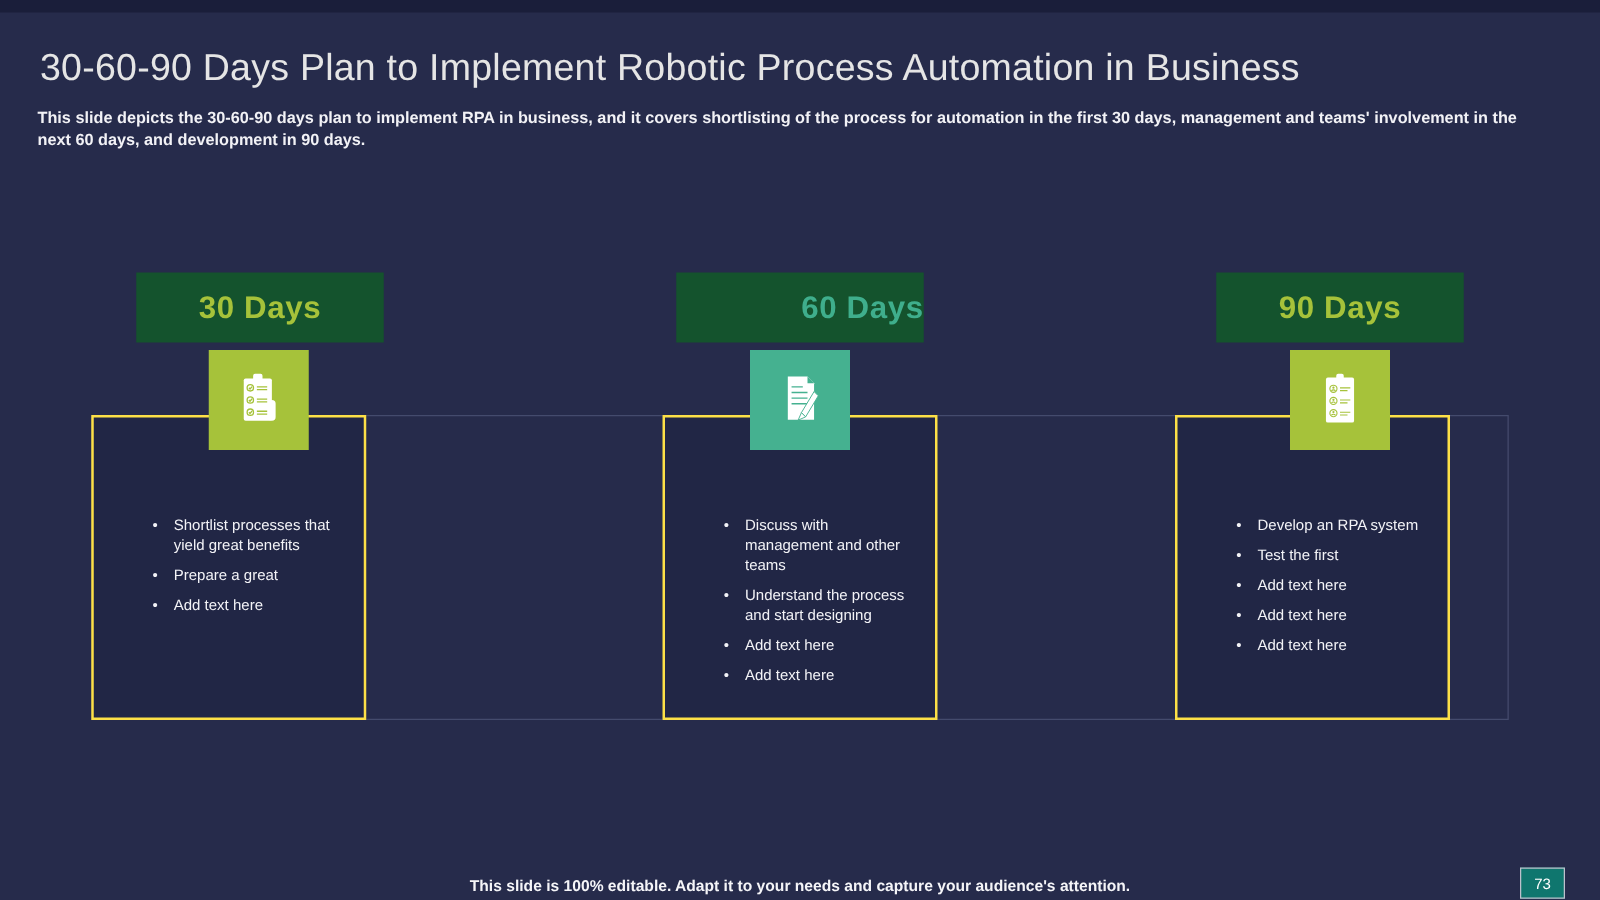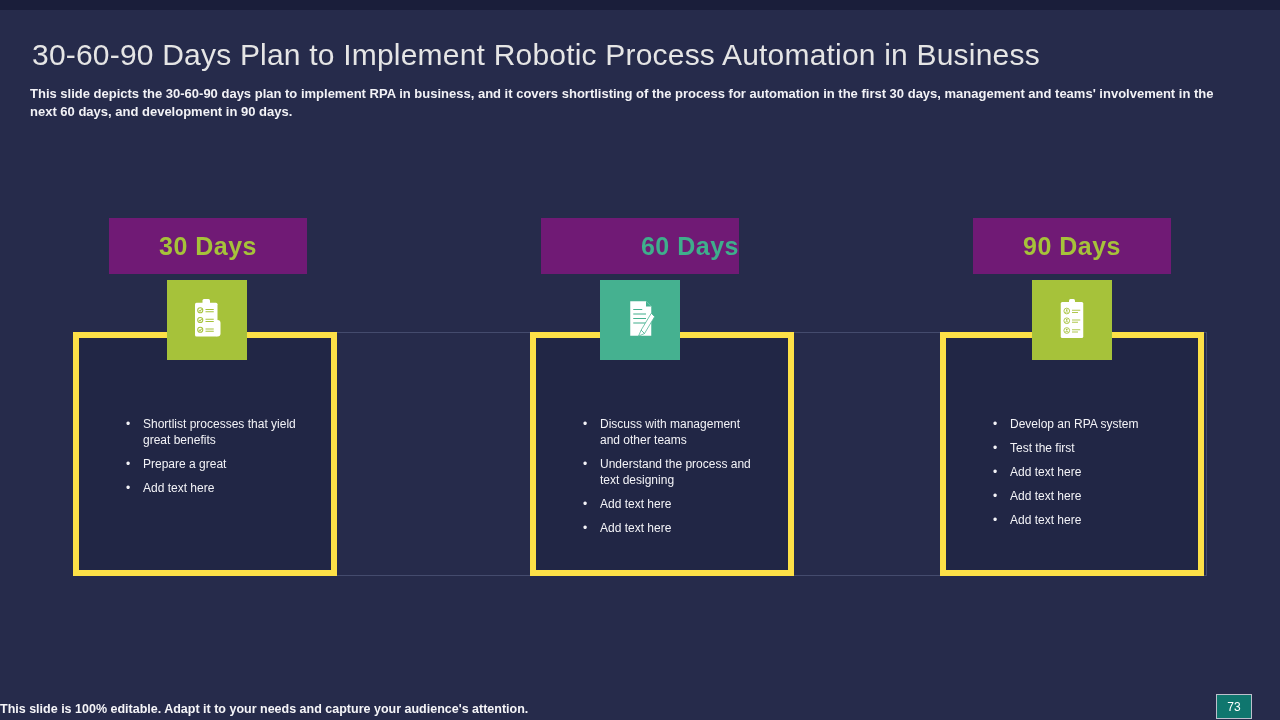--- a/index.html
+++ b/index.html
@@ -13,51 +13,51 @@
   .title{
     position:absolute;left:32px;top:18px;width:1200px;
     color:#e5e5e5;font-size:30px;font-weight:400;letter-spacing:0.2px;
   }
   .subtitle{
     position:absolute;left:30px;top:72px;width:1192px;
     color:#F2F2F6;font-size:13px;line-height:1.35;font-weight:700;
   }
   .panel{
     position:absolute;top:218px;height:56px;width:198px;
-    background:#701a75;display:flex;align-items:center;justify-content:center;
+    background:#14532d;display:flex;align-items:center;justify-content:center;
     font-size:25px;font-weight:700;letter-spacing:0.5px;
   }
   .panel.green{color:#A6C23A;}
   .panel.teal{color:#3FAE8C;justify-content:flex-end;}
   .icon-box{
     position:absolute;top:280px;width:80px;height:80px;z-index:3;
     display:flex;align-items:center;justify-content:center;
   }
   .icon-box.green{background:#A6C23A;}
   .icon-box.teal{background:#45B190;}
   .row-guide{
     position:absolute;left:73px;top:332px;width:1134px;height:244px;
     border:1px solid rgba(125,135,175,0.35);box-sizing:border-box;z-index:1;
   }
   .card{
-    position:absolute;top:332px;width:264px;height:244px;z-index:2;
-    background:#212645;border:6px solid #fde047;box-sizing:border-box;
+    position:absolute;top:332px;width:220px;height:244px;z-index:2;
+    background:#212645;border:2px solid #fde047;box-sizing:border-box;
   }
   .card ul{
     margin:0;padding:78px 16px 0 46px;list-style:none;
   }
   .card li{
     position:relative;padding-left:18px;margin-bottom:8px;max-width:162px;
     color:#F3F3F7;font-size:12px;line-height:16px;
   }
   .card li::before{
     content:"\2022";position:absolute;left:1px;top:0;color:#F3F3F7;font-size:12px;
   }
   .footer{
-    position:absolute;left:0;top:702px;width:1280px;text-align:left;
+    position:absolute;left:0;top:702px;width:1280px;text-align:center;
     color:#F5F5F8;font-size:12.5px;font-weight:700;
   }
   .page-box{
     position:absolute;left:1216px;top:694px;width:36px;height:25px;
     border:1px solid #BDC0CC;box-sizing:border-box;background:#0f766e;
     display:flex;align-items:center;justify-content:center;
     color:#FFFFFF;font-size:12px;
   }
   
   .c1 .panel{left:109px;} .c1 .icon-box{left:167px;} .c1 .card{left:73px;}
@@ -121,21 +121,21 @@
       </g>
       <g>
         <polygon points="55,31 59.5,35.5 46,58 41.5,53.5" fill="#FFFFFF" stroke="#45B190" stroke-width="1"></polygon>
         <polygon points="41.5,53.5 46,58 38,61.5" fill="#FFFFFF" stroke="#45B190" stroke-width="1"></polygon>
       </g>
     </svg>
   </div>
   <div class="card">
     <ul>
       <li>Discuss with management and other teams</li>
-      <li>Understand the process and text designing</li>
+      <li>Understand the process and start designing</li>
       <li>Add text here</li>
       <li>Add text here</li>
     </ul>
   </div>
 </div>
 
 <div class="c3">
   <div class="panel green">
     <span>90 Days</span>
   </div>

